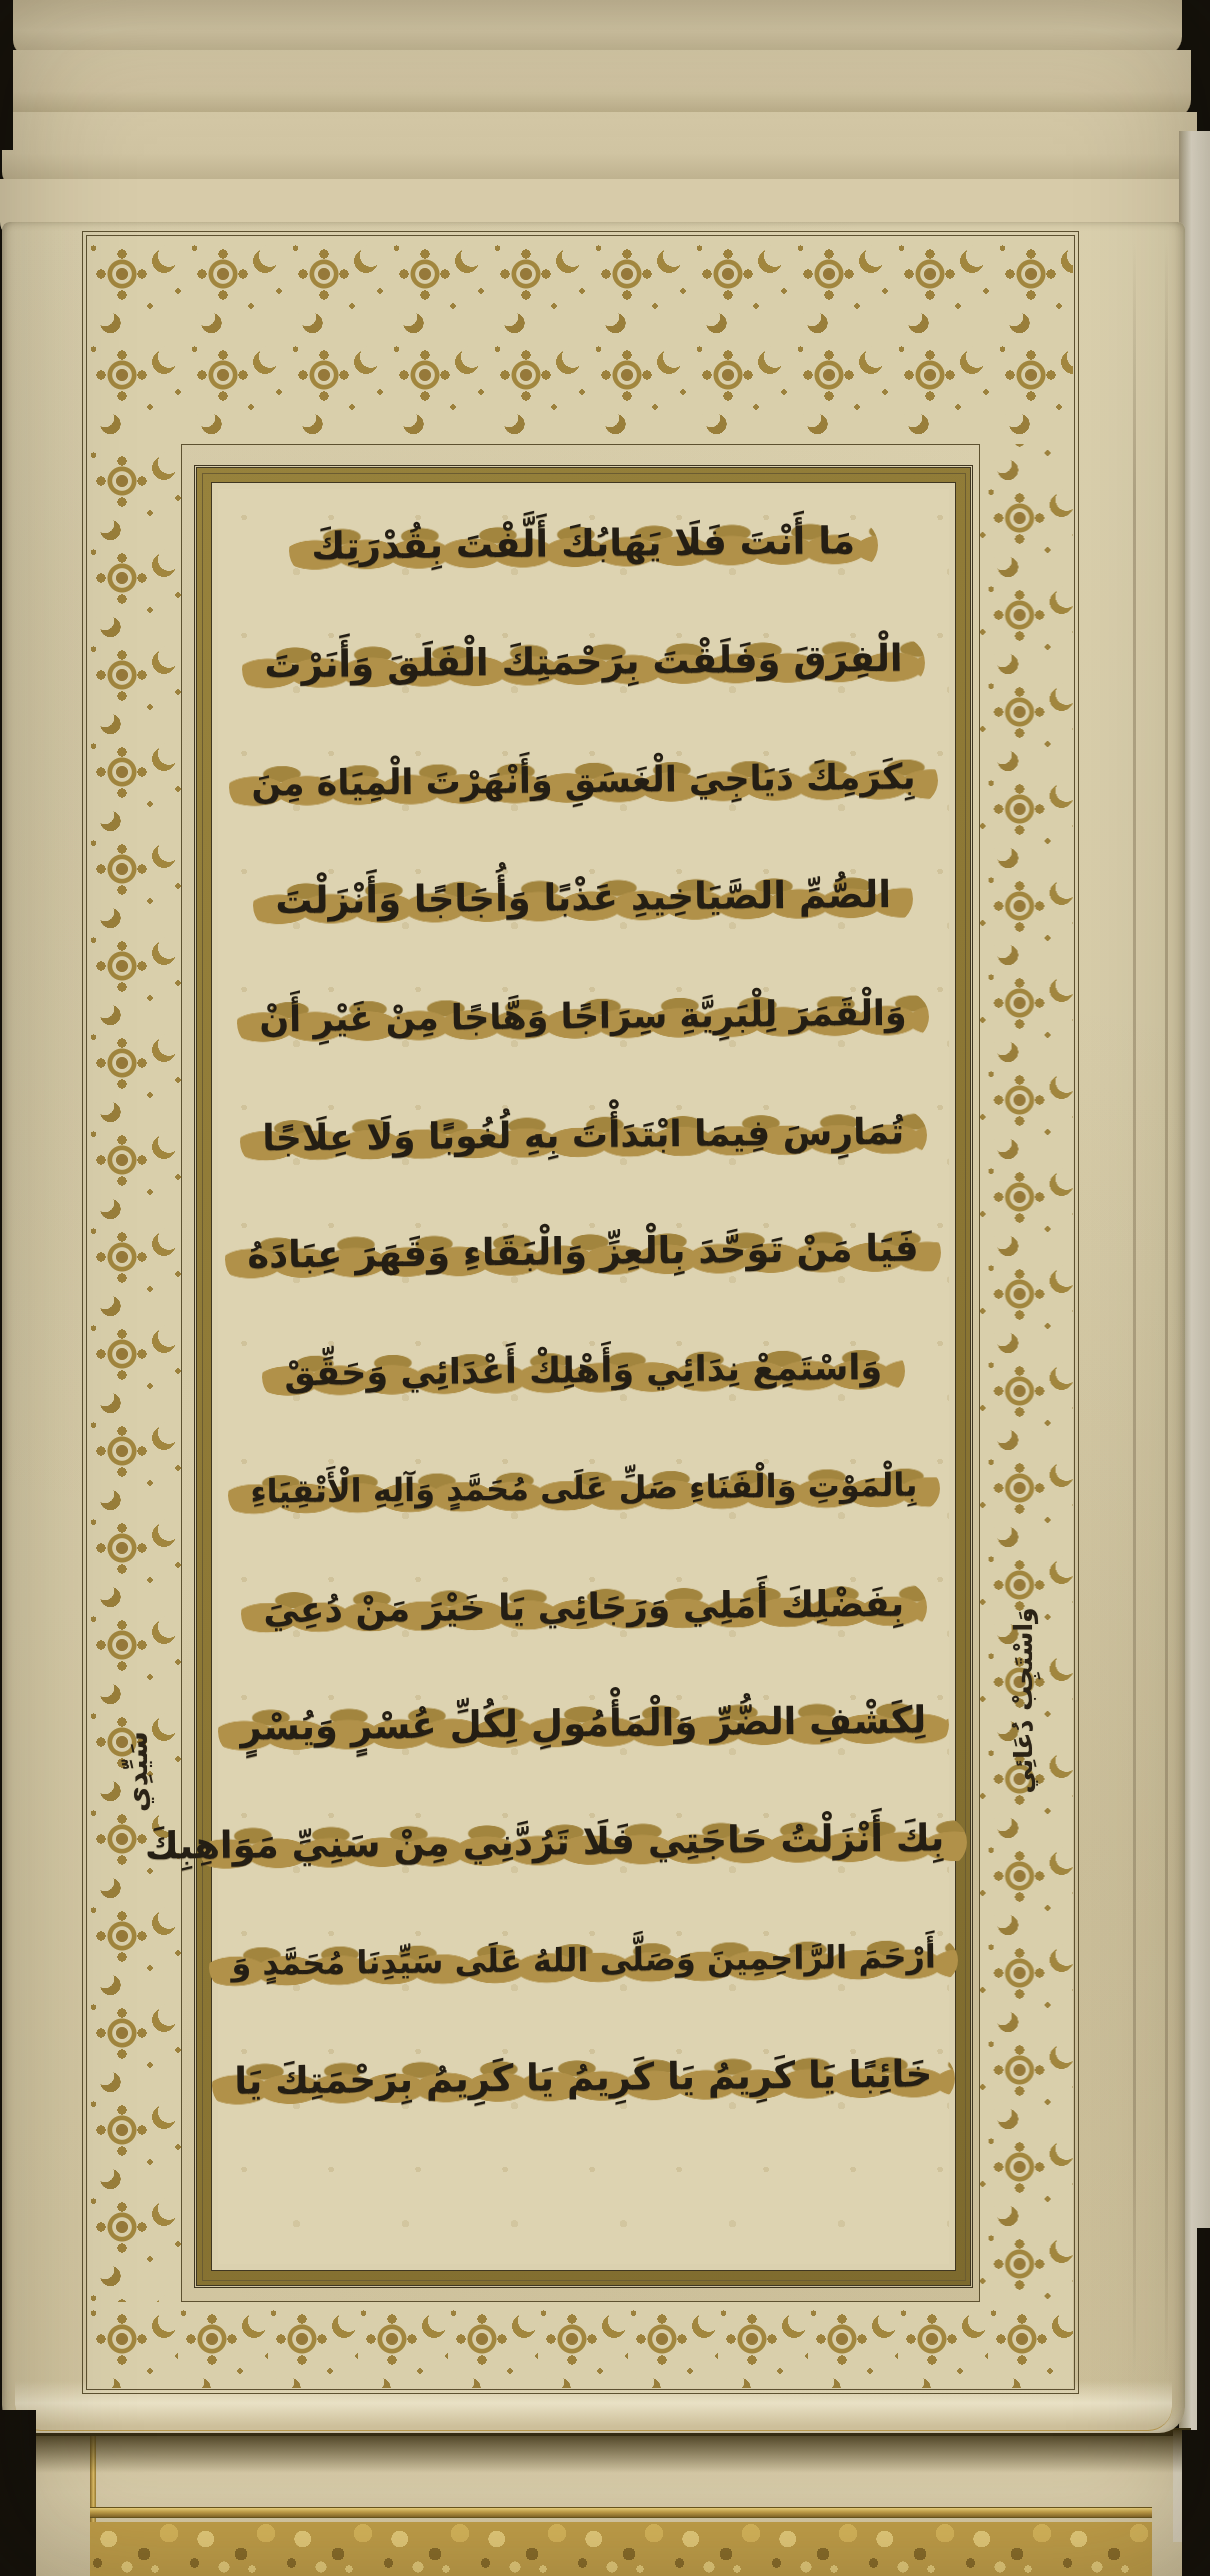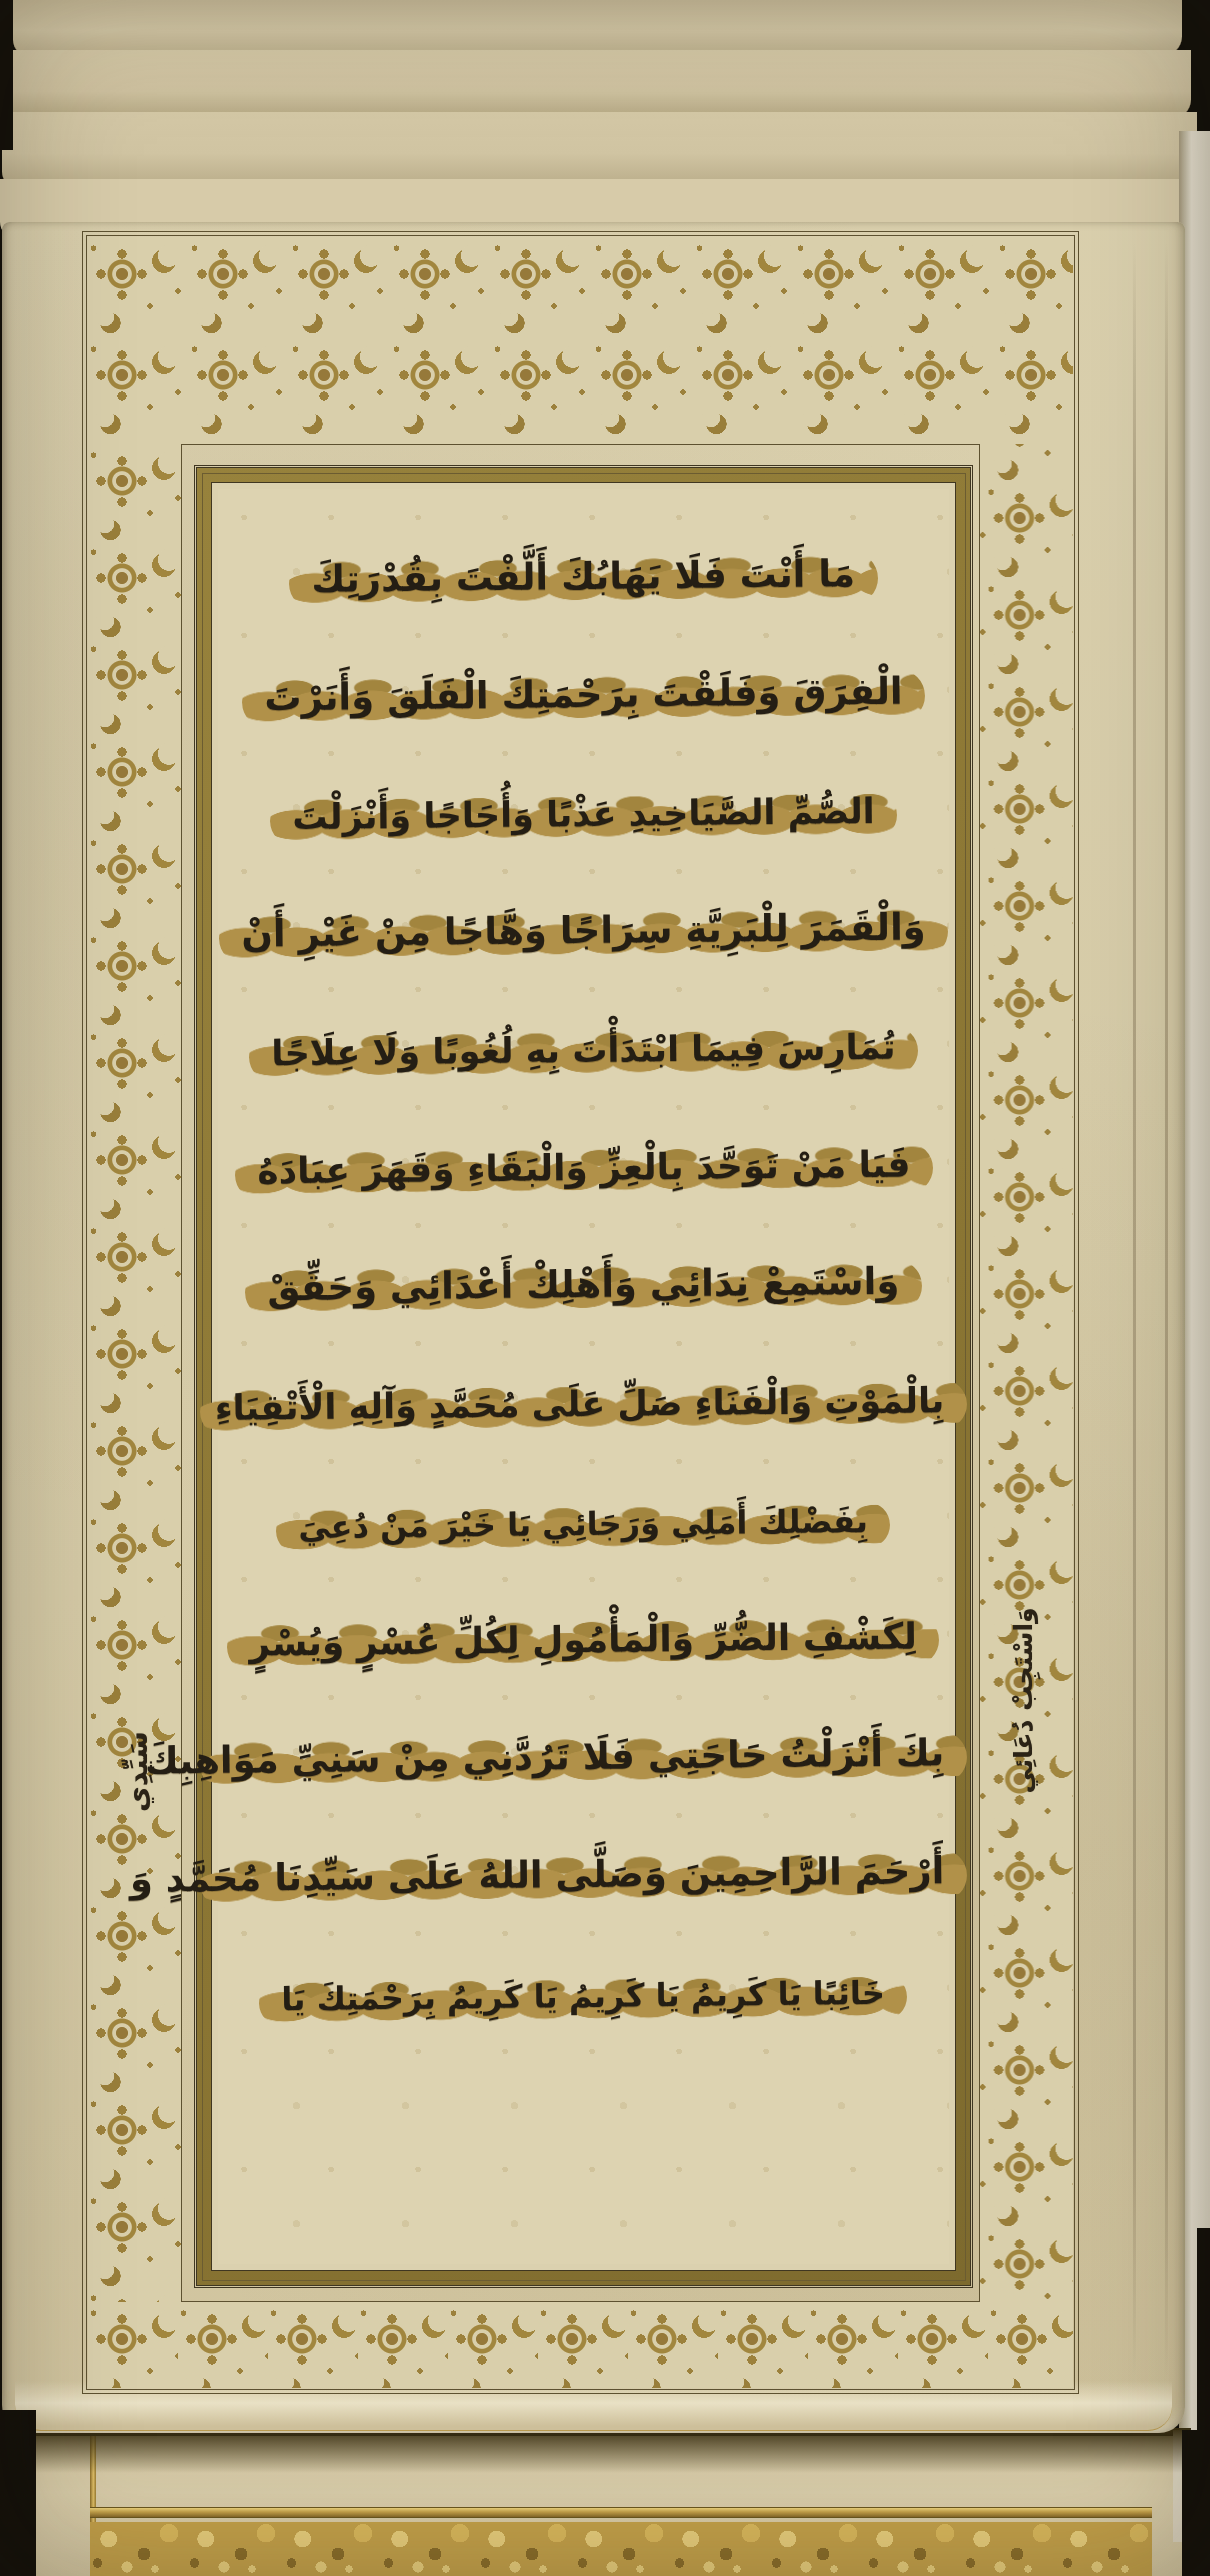--- a/index.html
+++ b/index.html
@@ -97,21 +97,21 @@
   .f3{position:absolute;inset:17px;border:0.9px solid #3f3621;background:#dbd1af;}
   .f4{position:absolute;inset:7.5px;border:0.9px solid #6b5c31;}
 
   
   .panel{position:absolute;inset:24px;background:
        radial-gradient(circle 2.8px at 30% 24%,rgba(150,120,55,.18) 98%,rgba(0,0,0,0)),
        radial-gradient(circle 3.7px at 72% 70%,rgba(150,120,55,.15) 98%,rgba(0,0,0,0)),
        #ddd3b1;
      background-size:87px 118px,109px 118px,auto;
      display:flex;flex-direction:column;}
-  .line{height:118px;flex:0 0 auto;display:flex;align-items:flex-end;justify-content:center;
+  .line{height:118px;flex:0 0 auto;display:flex;align-items:center;justify-content:center;
         direction:rtl;unicode-bidi:embed;}
   .cloud{display:inline-block;white-space:nowrap;max-width:722px;
      padding:1.9px 22.4px 9.3px;border-radius:26px;
      background-color:rgba(0,0,0,0);
      background-image:
        radial-gradient(ellipse 32px 15px at 50% 58%,#b19149 96%,rgba(177,145,73,0)),
        radial-gradient(ellipse 19.6px 8.4px at 50% 24%,#a2853e 92%,rgba(162,133,62,0));
      background-size:52px 100%,78px 100%;
      background-repeat:repeat-x;background-position:0 60%,14px 0;
      color:#241e14;font-weight:bold;font-size:37px;line-height:1.1;
@@ -184,20 +184,23 @@
     <div class="f3"></div>
     <div class="f4"></div>
     <div class="panel" lang="ar" dir="rtl">
       <div class="line">
           <span class="cloud">مَا أَنْتَ فَلَا يَهَابُكَ أَلَّفْتَ بِقُدْرَتِكَ</span>
         </div>
       <div class="line">
           <span class="cloud">الْفِرَقَ وَفَلَقْتَ بِرَحْمَتِكَ الْفَلَقَ وَأَنَرْتَ</span>
         </div>
       <div class="line">
+          <span class="cloud">بِكَرَمِكَ دَيَاجِيَ الْغَسَقِ وَأَنْهَرْتَ الْمِيَاهَ مِنَ</span>
+        </div>
+      <div class="line">
           <span class="cloud">الصُّمِّ الصَّيَاخِيدِ عَذْبًا وَأُجَاجًا وَأَنْزَلْتَ</span>
         </div>
       <div class="line">
           <span class="cloud">وَالْقَمَرَ لِلْبَرِيَّةِ سِرَاجًا وَهَّاجًا مِنْ غَيْرِ أَنْ</span>
         </div>
       <div class="line">
           <span class="cloud">تُمَارِسَ فِيمَا ابْتَدَأْتَ بِهِ لُغُوبًا وَلَا عِلَاجًا</span>
         </div>
       <div class="line">
           <span class="cloud">فَيَا مَنْ تَوَحَّدَ بِالْعِزِّ وَالْبَقَاءِ وَقَهَرَ عِبَادَهُ</span>

